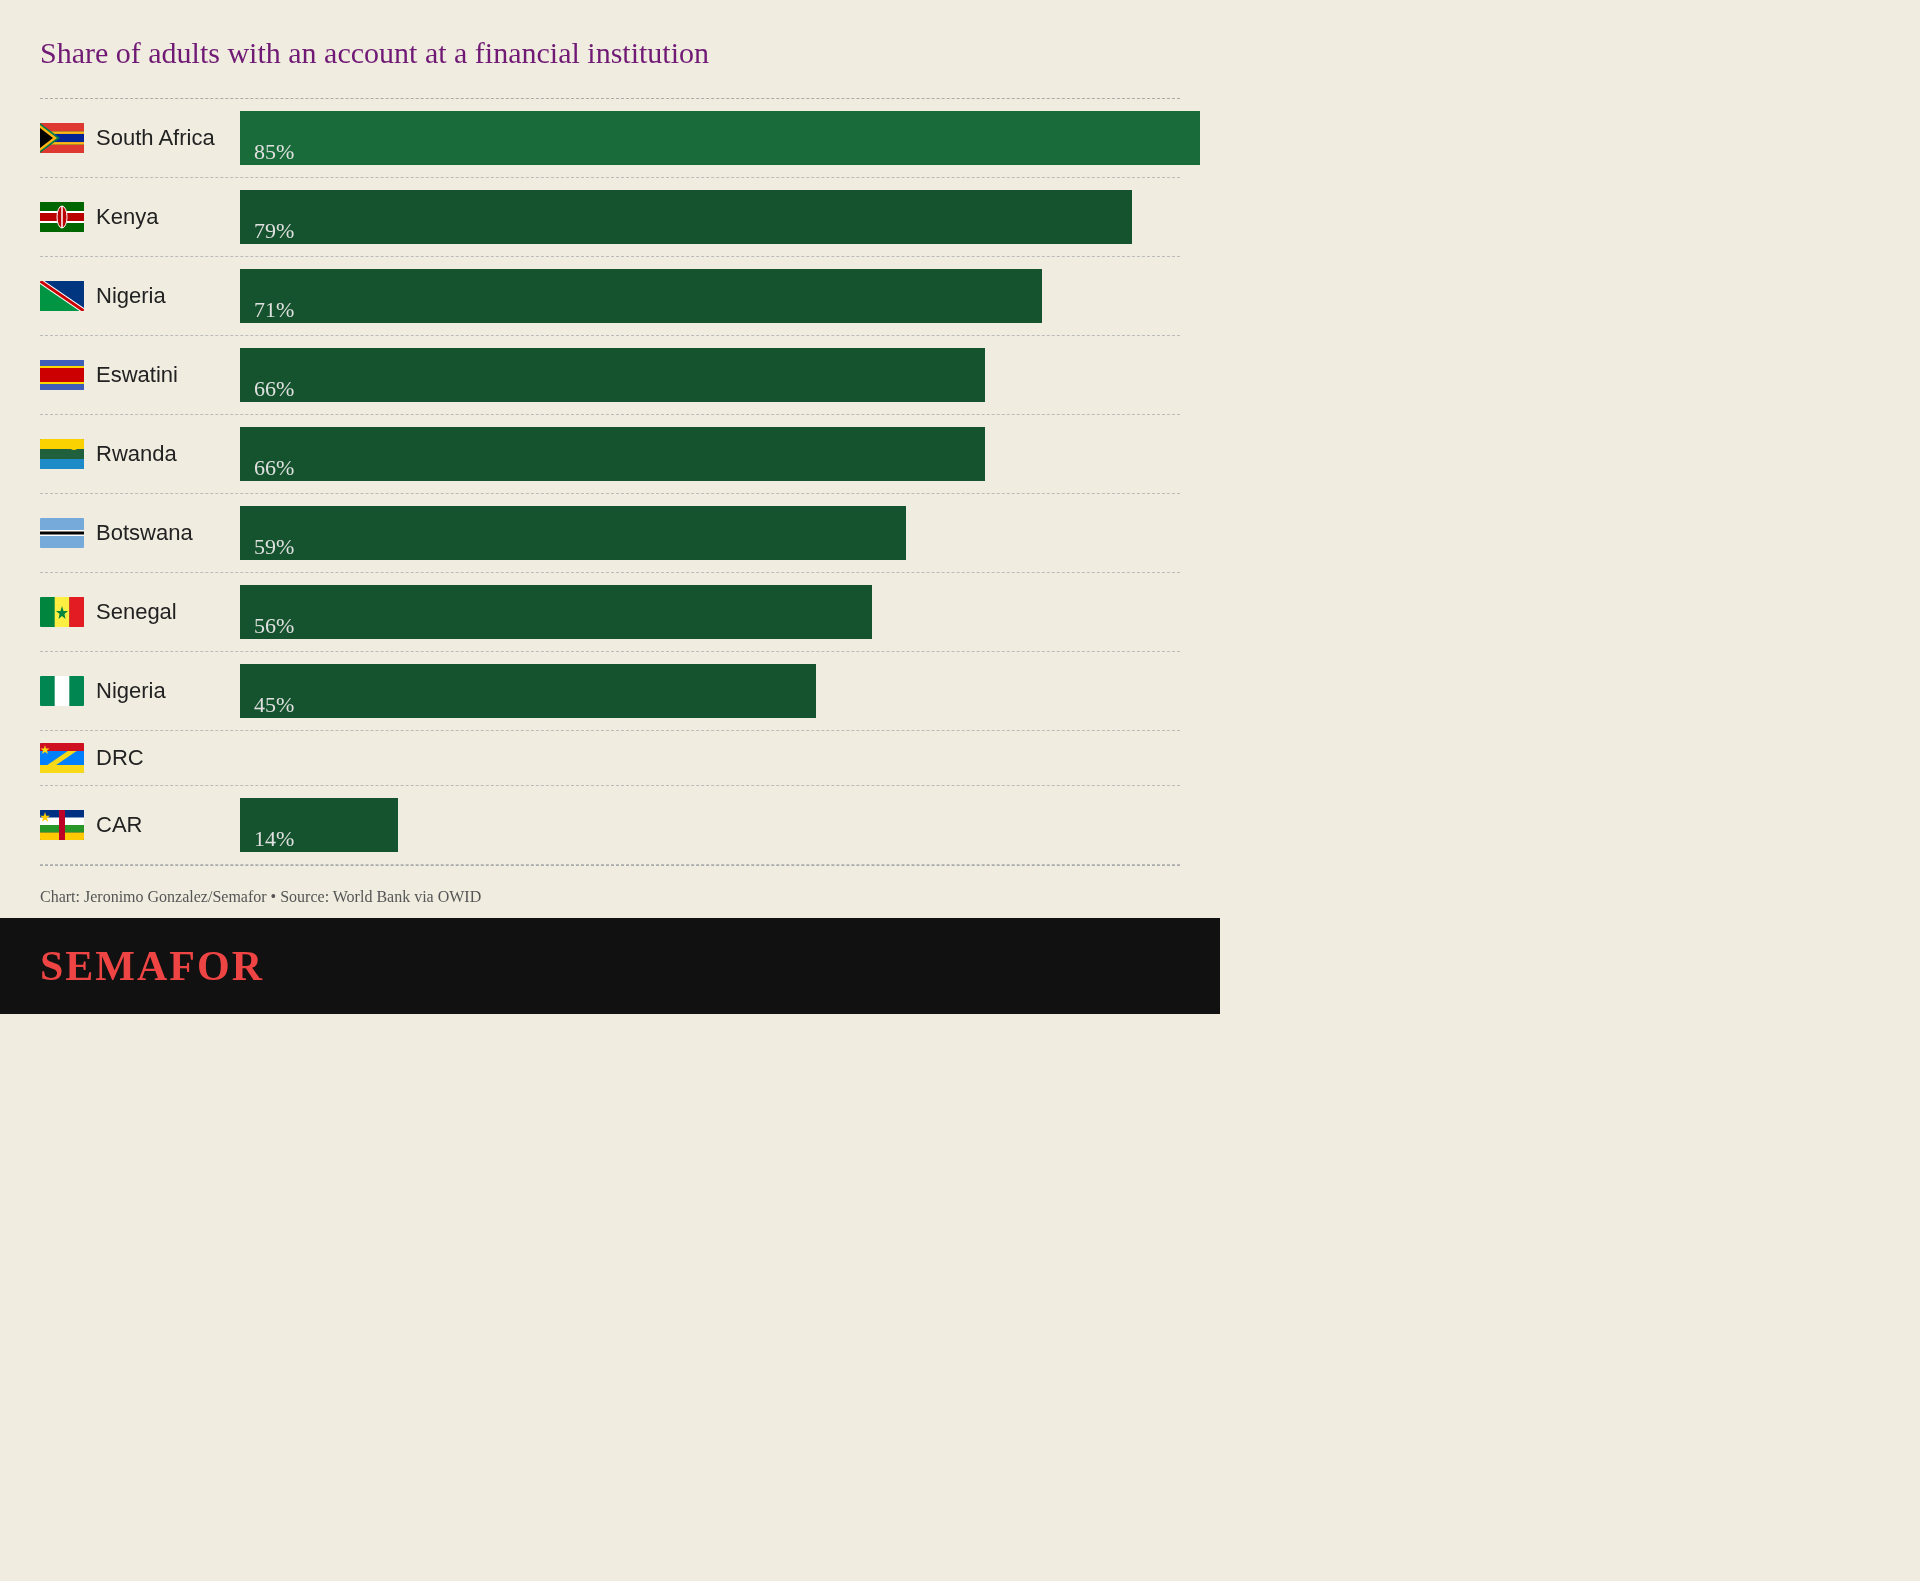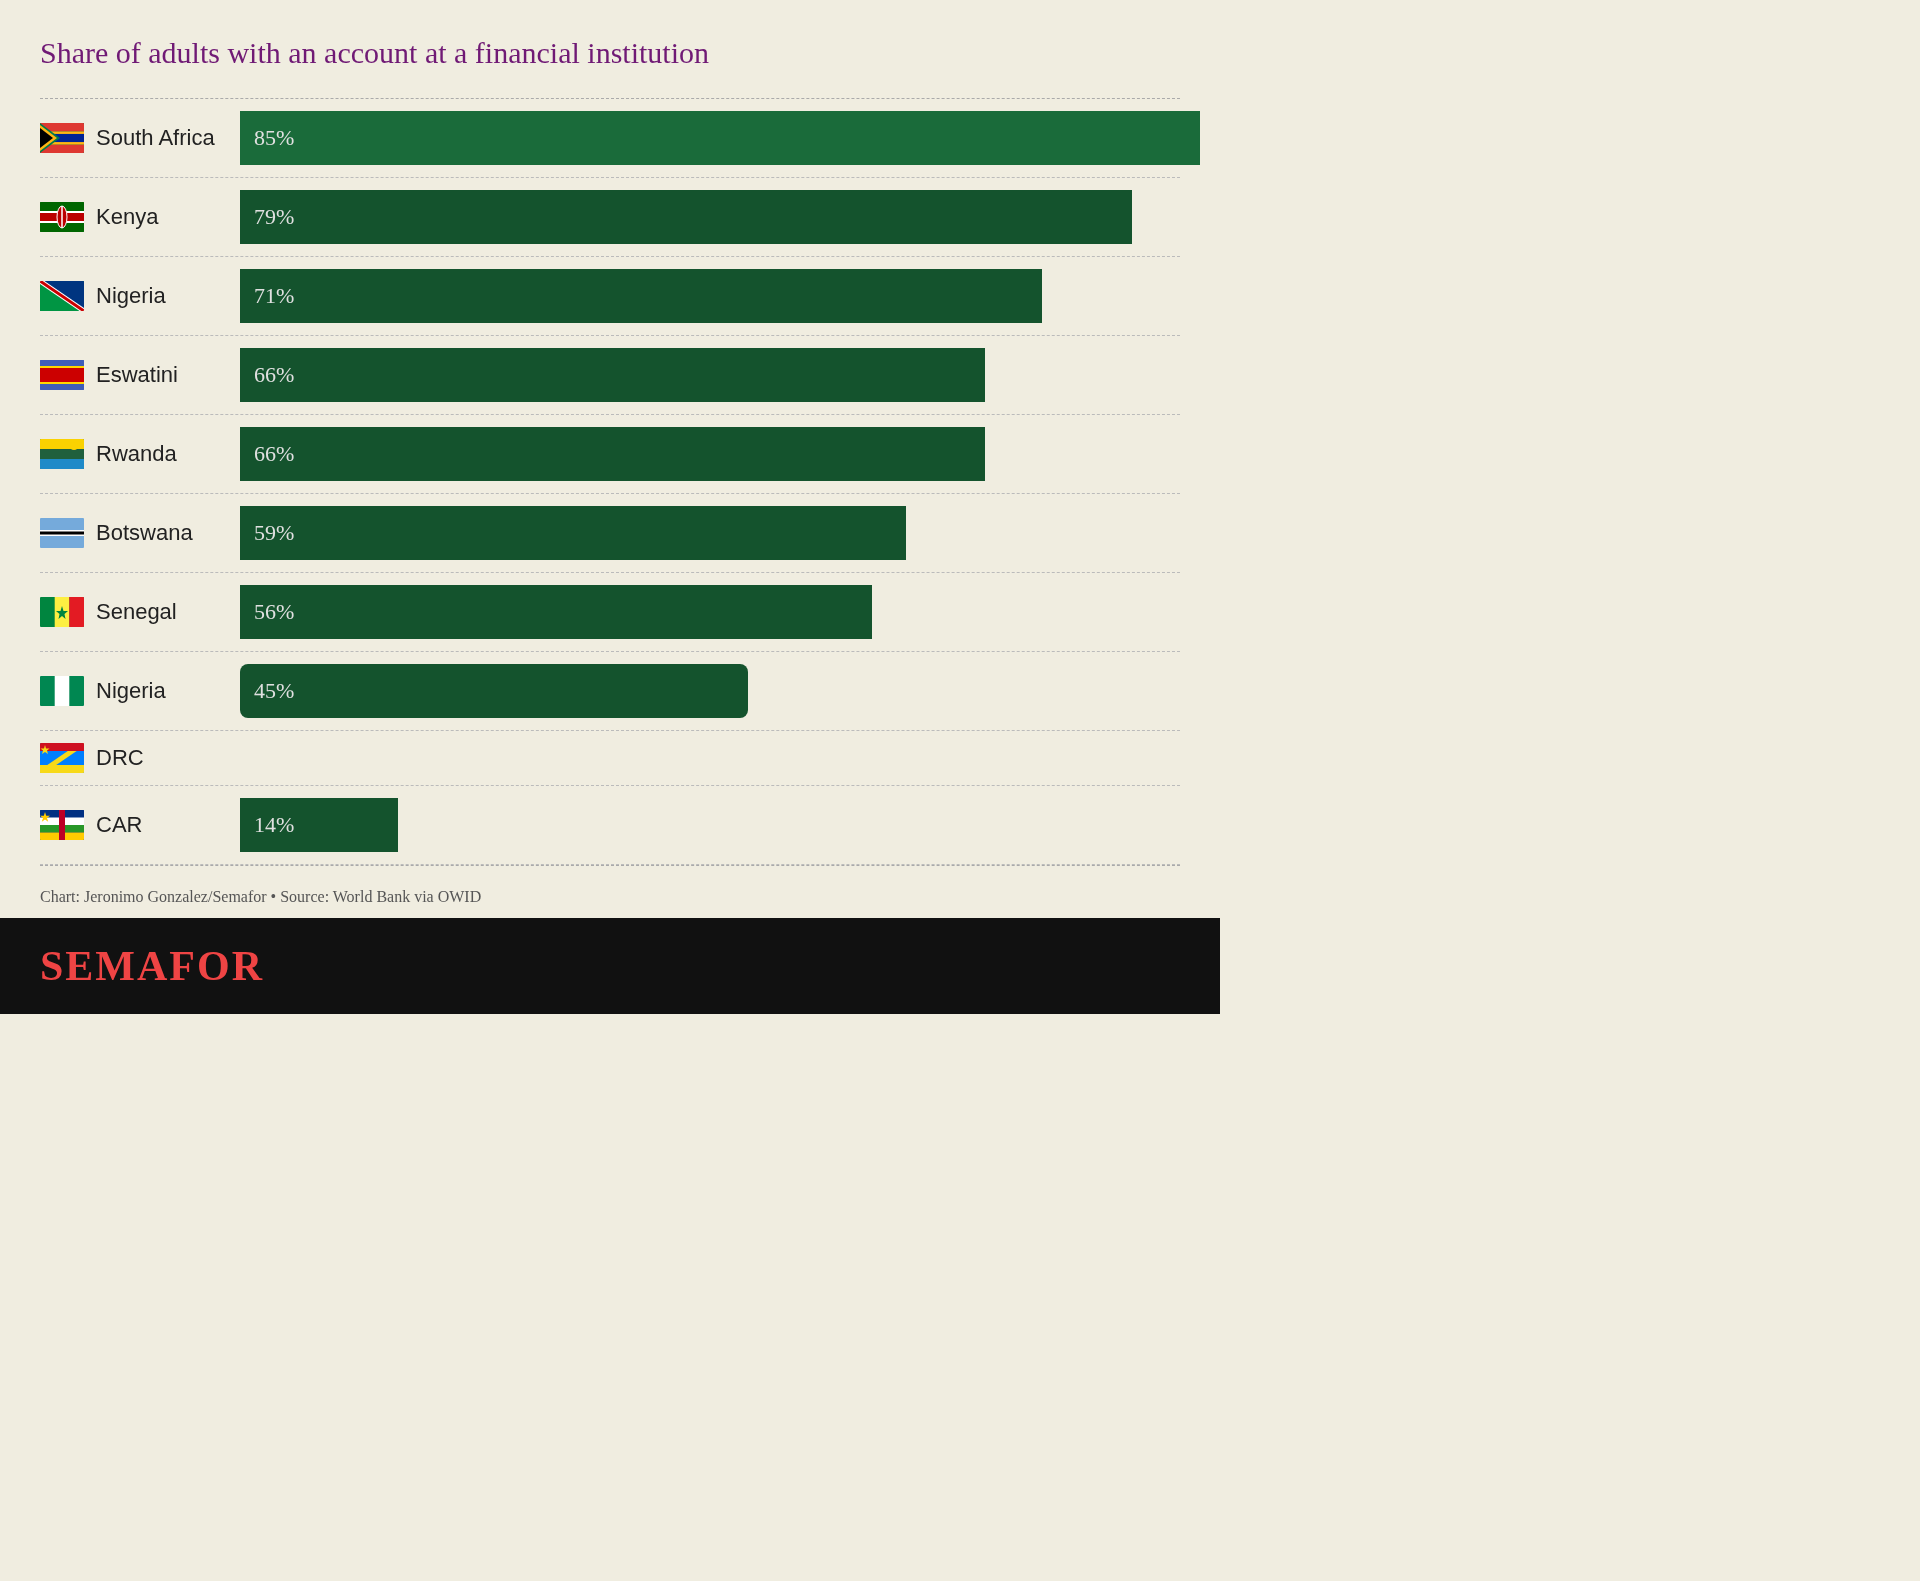--- a/index.html
+++ b/index.html
@@ -52,21 +52,21 @@
       display: inline-block;
     }
     .bar-area {
       flex: 1;
       display: flex;
       align-items: center;
     }
     .bar {
       height: 54px;
       display: flex;
-      align-items: center;
+      align-items: flex-end;
       padding-left: 14px;
     }
     .bar-label {
       font-size: 22px;
       color: #e0e0e0;
       font-family: Georgia, serif;
       font-weight: normal;
     }
     .bar-highlight {
       background: #1a6b3a;
@@ -260,21 +260,21 @@
       <div class="bar-row">
         <div class="country-label">
           <span class="flag flag-ng"><svg xmlns="http://www.w3.org/2000/svg" viewBox="0 0 44 30">
         <rect width="44" height="30" fill="#fff"></rect>
         <rect width="14.7" height="30" fill="#008751"></rect>
         <rect x="29.3" width="14.7" height="30" fill="#008751"></rect>
       </svg></span>
           <span>Nigeria</span>
         </div>
         <div class="bar-area">
-          <div class="bar bar-normal" style="width: 508px; border-radius: 8px;">
+          <div class="bar bar-normal" style="width: 576px;">
             <span class="bar-label">45%</span>
           </div>
         </div>
       </div>
       <div class="bar-row">
         <div class="country-label">
           <span class="flag flag-cd"><svg xmlns="http://www.w3.org/2000/svg" viewBox="0 0 44 30">
         <rect width="44" height="30" fill="#007FFF"></rect>
         <line x1="0" y1="30" x2="44" y2="0" stroke="#F7D918" stroke-width="5"></line>
         <rect y="0" width="44" height="8" fill="#CE1021"></rect>

